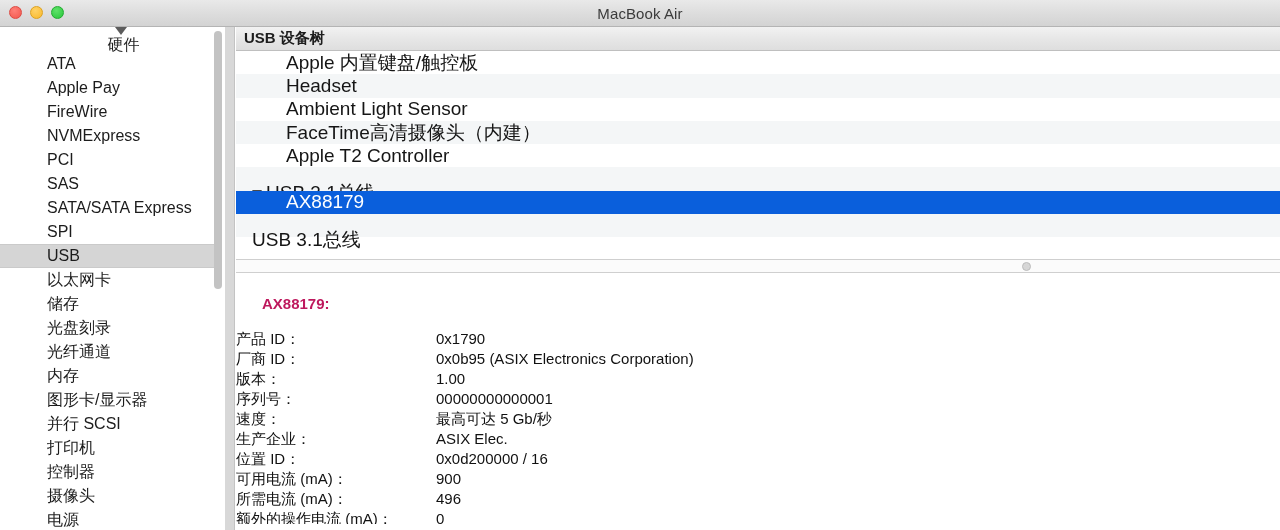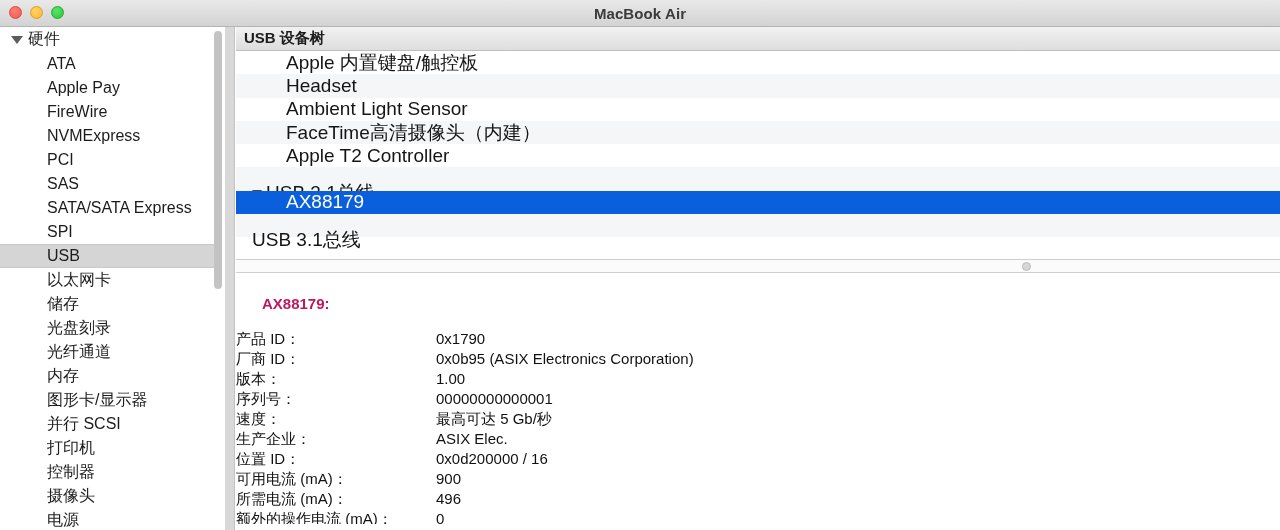--- a/index.html
+++ b/index.html
@@ -45,40 +45,41 @@
   .light.close  { background: radial-gradient(circle at 40% 32%, #ff8078, #f2564c); border: 1px solid #dd4a42; }
   .light.min    { background: radial-gradient(circle at 40% 32%, #ffd266, #f9b82a); border: 1px solid #dda21f; }
   .light.max    { background: radial-gradient(circle at 40% 32%, #60e26a, #28c63a); border: 1px solid #21ad30; }
   .window-title {
     position: absolute;
     left: 0; top: 0;
     width: 1280px;
     line-height: 27px;
     text-align: center;
     font-size: 15px;
-    font-weight: bold;
+    font-weight: normal;
     color: #3b3b3b;
     letter-spacing: 0.1px;
   }
 
   
   .sidebar {
     position: absolute;
     left: 0; top: 27px;
     width: 225px; height: 503px;
     background: #ffffff;
     overflow: hidden;
   }
   .side-group-header {
     position: relative;
     height: 25px;
     display: flex;
     align-items: center;
-    padding-left: 11px;
-    box-sizing: border-box;
+    padding-left: 22px;
+    box-sizing: border-box;
+    flex-direction: column;
   }
   .tri {
     width: 0; height: 0;
     border-left: 6px solid transparent;
     border-right: 6px solid transparent;
     border-top: 8px solid #5c5c5c;
     margin-right: 5px;
   }
   .side-group-header .label {
     font-size: 16px;

